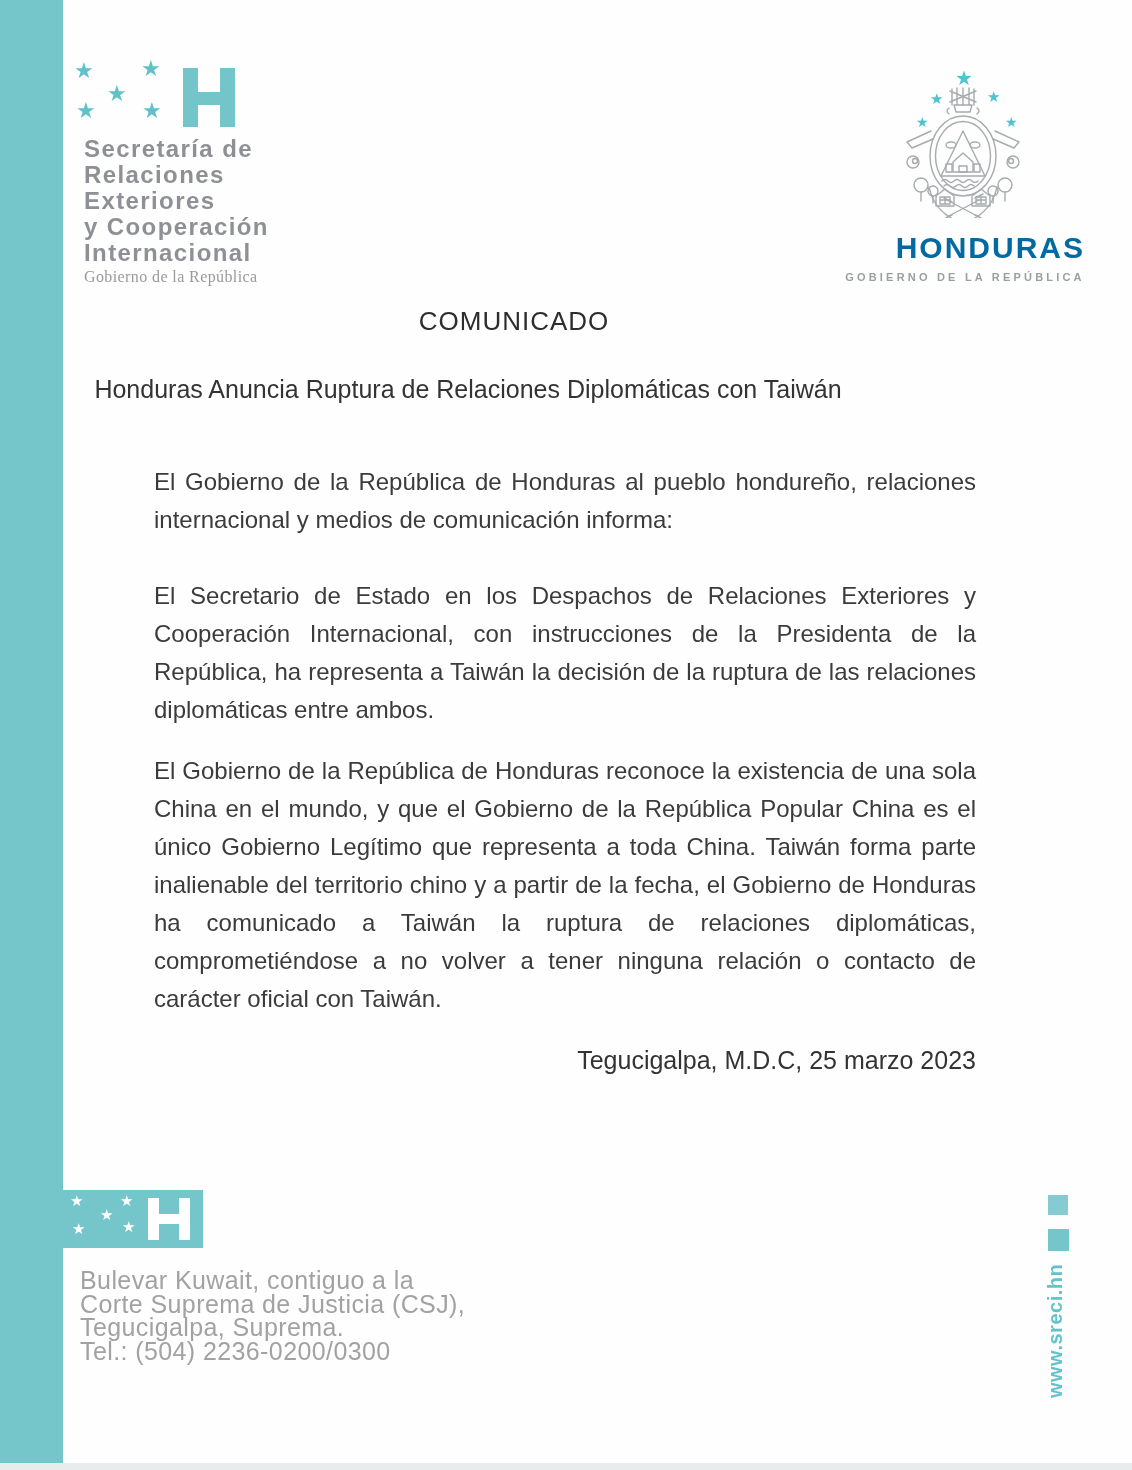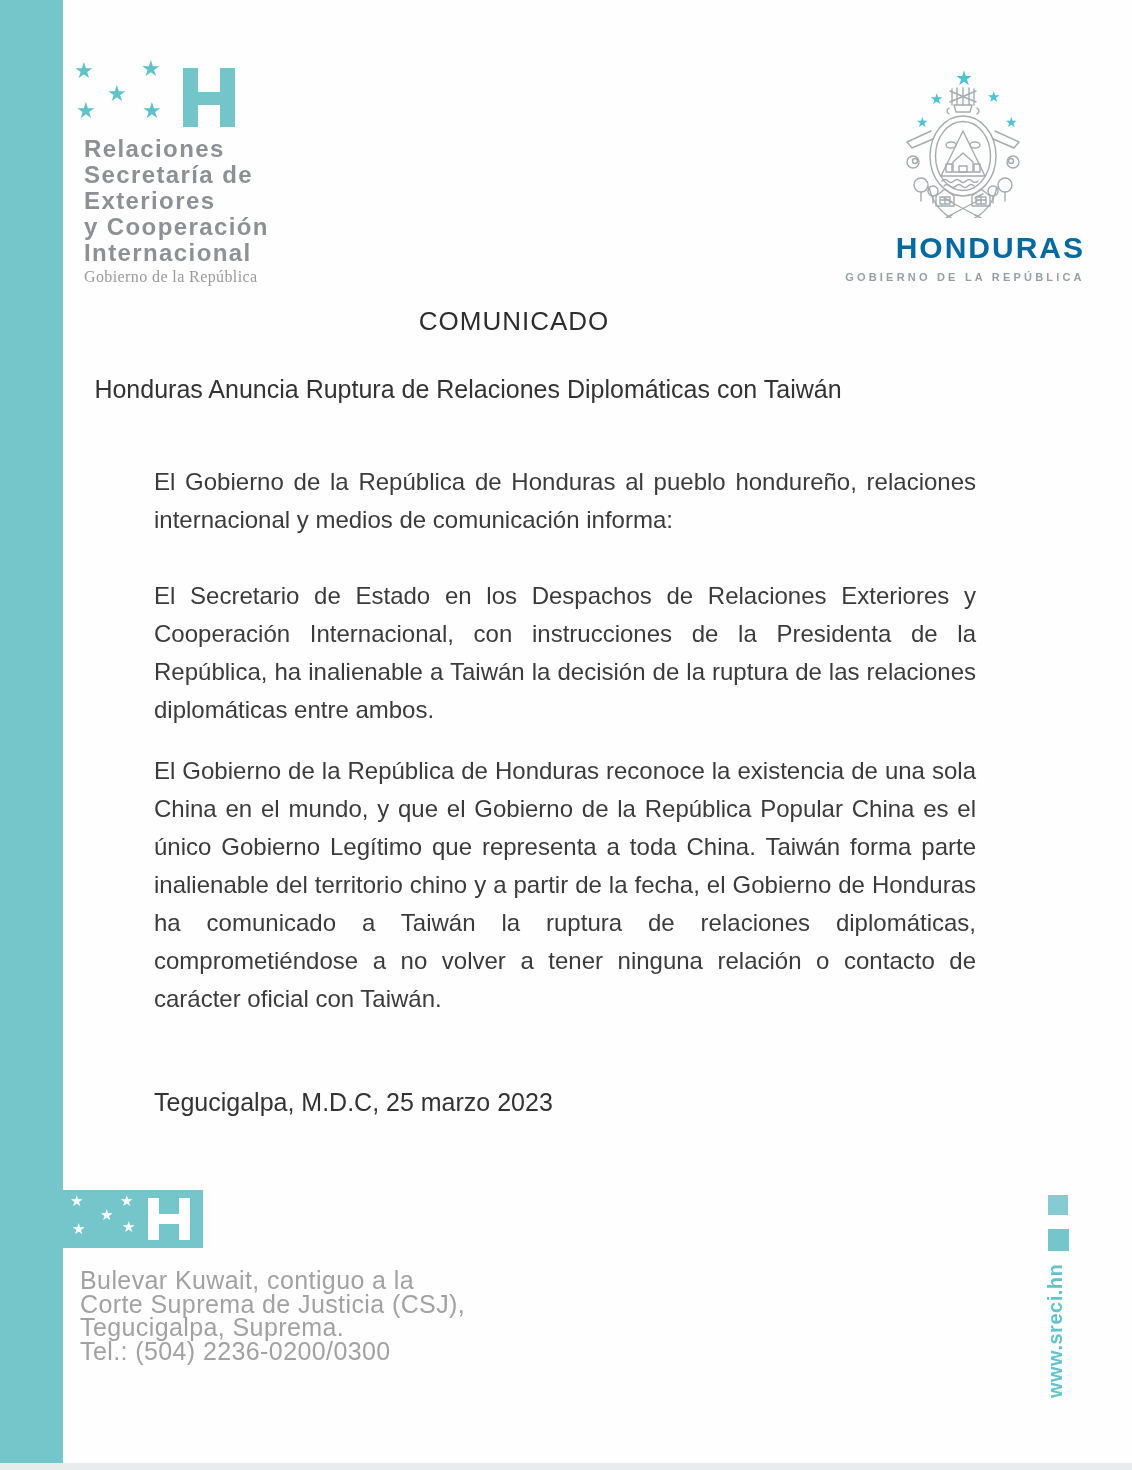--- a/index.html
+++ b/index.html
@@ -41,22 +41,22 @@
   #kicker { left: 0; top: 306px; width: 1028px; text-align: center;
     font-size: 26px; letter-spacing: 1px; color: #2d2d2d; }
   #headline { left: 0; top: 375px; width: 936px; text-align: center;
     font-size: 25px; color: #333333; }
   .para { left: 154px; width: 822px; margin: 0;
     font-size: 24px; line-height: 38px; color: #3b3b3b;
     text-align: justify; text-justify: inter-word; }
   #para-1 { top: 463px; }
   #para-2 { top: 577px; }
   #para-3 { top: 752px; }
-  #dateline { left: 154px; top: 1046px; width: 822px; text-align: left;
-    font-size: 25px; color: #333333; margin-top: 42px; }
+  #dateline { left: 154px; top: 1046px; width: 822px; text-align: right;
+    font-size: 25px; color: #333333; }
 
   
   #footer-logo-block { left: 63px; top: 1190px; width: 140px; height: 58px; background: #74c6ca; }
   #footer-address { left: 80px; top: 1269px;
     font-size: 25px; line-height: 23.5px; letter-spacing: 0.4px; color: #a2a2a2; }
   .sq { position: absolute; }
   #sq-1 { left: 1048px; top: 1195px; width: 20px; height: 20px; background: #85cbd1; }
   #sq-2 { left: 1048px; top: 1229px; width: 21px; height: 22px; background: #74c6cb; }
   #website {
     left: 1044px; top: 1398px; width: 128px; height: 24px;
@@ -79,22 +79,22 @@
     <span class="star teal" style="left:76px;top:100px;font-size:22px">★</span>
     <span class="star teal" style="left:142px;top:100px;font-size:22px">★</span>
     <svg class="abs" style="left:183px;top:68px" width="52" height="59" viewBox="0 0 52 59">
       <g fill="#73c5c9">
         <rect x="0" y="0" width="15" height="59"></rect>
         <rect x="37" y="0" width="15" height="59"></rect>
         <rect x="15" y="24" width="22" height="13"></rect>
       </g>
     </svg>
     <div id="ministry-title" class="abs">
+      <div>Secretaría de</div>
       <div>Relaciones</div>
-      <div>Secretaría de</div>
       <div>Exteriores</div>
       <div>y Cooperación</div>
       <div>Internacional</div>
     </div>
     <div id="ministry-tagline" class="abs">Gobierno de la República</div>
   </div>
 
   <div>
     <span class="star bright" style="left:955px;top:68px;font-size:20px">★</span>
     <span class="star bright" style="left:930px;top:92px;font-size:15px">★</span>
@@ -140,21 +140,21 @@
       </g>
     </svg>
     <div id="honduras-wordmark" class="abs">HONDURAS</div>
     <div id="honduras-tagline" class="abs">GOBIERNO DE LA REPÚBLICA</div>
   </div>
 
   <div id="kicker" class="abs">COMUNICADO</div>
   <div id="headline" class="abs">Honduras Anuncia Ruptura de Relaciones Diplomáticas con Taiwán</div>
 
   <p id="para-1" class="para abs">El Gobierno de la República de Honduras al pueblo hondureño, relaciones internacional y medios de comunicación informa:</p>
-  <p id="para-2" class="para abs">El Secretario de Estado en los Despachos de Relaciones Exteriores y Cooperación Internacional, con instrucciones de la Presidenta de la República, ha inalienable a Taiwán la decisión de la ruptura de las relaciones diplomáticas entre ambos.</p>
+  <p id="para-2" class="para abs">El Secretario de Estado en los Despachos de Relaciones Exteriores y Cooperación Internacional, con instrucciones de la Presidenta de la República, ha representa a Taiwán la decisión de la ruptura de las relaciones diplomáticas entre ambos.</p>
   <p id="para-3" class="para abs">El Gobierno de la República de Honduras reconoce la existencia de una sola China en el mundo, y que el Gobierno de la República Popular China es el único Gobierno Legítimo que representa a toda China. Taiwán forma parte inalienable del territorio chino y a partir de la fecha, el Gobierno de Honduras ha comunicado a Taiwán la ruptura de relaciones diplomáticas, comprometiéndose a no volver a tener ninguna relación o contacto de carácter oficial con Taiwán.</p>
 
   <div id="dateline" class="abs">Tegucigalpa, M.D.C, 25 marzo 2023</div>
 
   <div id="footer-logo-block" class="abs"></div>
   <span class="star white" style="left:70px;top:1194px;font-size:15px">★</span>
   <span class="star white" style="left:120px;top:1194px;font-size:15px">★</span>
   <span class="star white" style="left:100px;top:1208px;font-size:15px">★</span>
   <span class="star white" style="left:72px;top:1222px;font-size:15px">★</span>
   <span class="star white" style="left:122px;top:1220px;font-size:15px">★</span>

